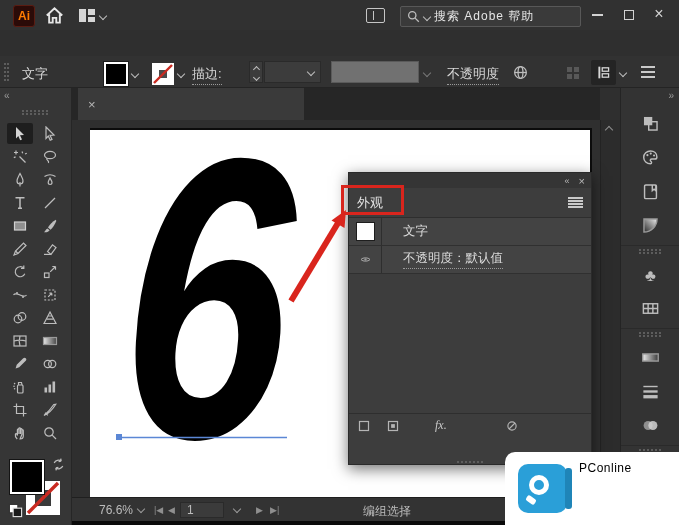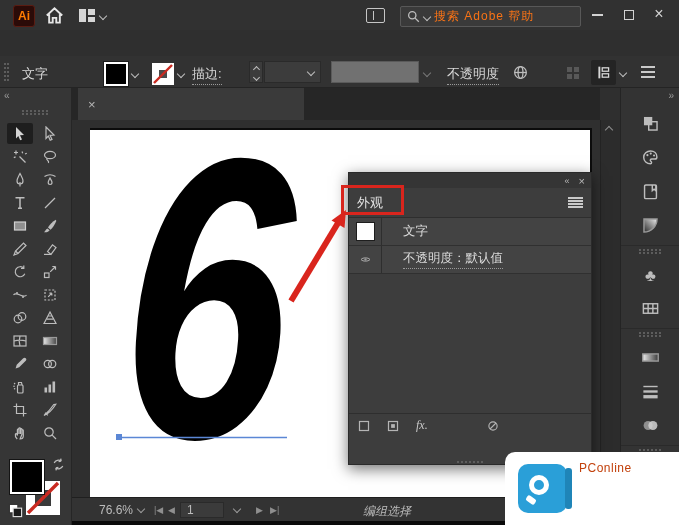--- a/index.html
+++ b/index.html
@@ -14,21 +14,21 @@
     color:#ff7c00;font-size:12px;font-weight:bold;display:flex;align-items:center;justify-content:center;}
   #home-icon{left:45px;top:6px;width:19px;height:19px;}
   #arrange-icon{left:79px;top:9px;width:16px;height:13px;}
   .chev{display:inline-block;width:6px;height:6px;border-right:1.6px solid #bdbdbd;border-bottom:1.6px solid #bdbdbd;transform:rotate(45deg);}
   .chev.dim{border-color:#787878;}
   #arrange-chev{left:100px;top:13px;}
   #doclayout-icon{left:366px;top:8px;width:19px;height:15px;border:1.4px solid #c6c6c6;border-radius:2px;display:flex;}
   #doclayout-icon:before{content:"";width:4px;border-right:1.4px solid #c6c6c6;margin:2px 0 2px 2px;}
   #searchbox{left:400px;top:6px;width:181px;height:21px;background:#3a3a3a;border:1px solid #585858;border-radius:2px;
     display:flex;align-items:center;padding:0 6px;gap:4px;}
-  #search-placeholder{color:#f97316;font-size:12px;letter-spacing:1px;white-space:nowrap;}
+  #search-placeholder{color:#e5e5e5;font-size:12px;letter-spacing:1px;white-space:nowrap;}
   .winbtn{color:#d2d2d2;font-size:13px;width:22px;height:20px;display:flex;align-items:center;justify-content:center;}
   #min-btn{left:586px;top:5px;} #max-btn{left:618px;top:5px;} #close-btn{left:648px;top:4px;font-size:16px;}
   #max-btn span{width:10px;height:10px;border:1.5px solid #d2d2d2;display:block;}
   #min-btn span{width:11px;height:2px;background:#d2d2d2;display:block;}
 
   
   #menubar{left:0;top:30px;width:679px;height:26px;background:#313131;border-bottom:1px solid #222;
     display:flex;align-items:center;padding-left:10px;}
   .menu-item{color:#d6d6d6;font-size:13px;padding:0 9px;white-space:nowrap;}
 
@@ -107,48 +107,48 @@
   #panel-menu-icon i{height:1.5px;background:#c9c9c9;display:block;}
   .prow{height:28px;display:flex;align-items:center;border-bottom:1px solid #303030;background:#434343;position:relative;}
   .prow .gutter{width:33px;height:100%;border-right:1px solid #2e2e2e;display:flex;align-items:center;justify-content:center;flex:none;}
   .prow .plabel{color:#dcdcdc;font-size:12.5px;margin-left:21px;white-space:nowrap;}
   .prow .plabel.dotted{border-bottom:1px dotted #9a9a9a;padding-bottom:1px;}
   #row-swatch{width:19px;height:19px;background:#fff;border:1px solid #1e1e1e;}
   .eye svg{width:15px;height:11px;}
   #panel-body-empty{height:139px;background:#3d3d3d;}
   #panel-footer{height:24px;border-top:1px solid #2e2e2e;background:#3d3d3d;display:flex;align-items:center;gap:17px;padding:0 9px;}
   .pf-icon{width:12px;height:12px;}
-  #pf-fx{color:#c9c9c9;font-size:12px;font-style:italic;font-family:"Liberation Serif",serif;}
+  #pf-fx{color:#c9c9c9;font-size:12px;font-style:italic;font-family:"Liberation Serif",serif;margin-left:19px;}
   #pf-clear{margin-left:42px;}
   #panel-grip{position:absolute;left:50%;bottom:1px;transform:translateX(-50%);width:26px;border-top:2px dotted #5d5d5d;}
 
   
   #red-box{left:341px;top:185px;width:63px;height:30px;border:3px solid #d9251d;z-index:7;}
   #arrow-layer{left:0;top:0;width:679px;height:525px;z-index:6;pointer-events:none;}
 
   
   #statusbar{left:72px;top:497px;width:607px;height:24px;background:#333;border-top:1px solid #1f1f1f;}
   .sb-text{color:#bcbcbc;font-size:12px;}
   #sb-zoom{left:27px;top:5px;text-align:center;}
   #sb-zoom-chev{left:66px;top:8px;border-color:#9a9a9a;}
   .navglyph{color:#8f8f8f;font-size:9px;}
   #sb-first{left:82px;top:7px;} #sb-prev{left:96px;top:7px;}
   #sb-pagebox{left:108px;top:4px;width:44px;height:16px;background:#3b3b3b;border:1px solid #2a2a2a;display:flex;align-items:center;padding-left:6px;}
   #sb-page-chev{left:162px;top:8px;border-color:#9a9a9a;}
   #sb-next{left:184px;top:7px;} #sb-last{left:198px;top:7px;}
-  #sb-mode{left:291px;top:5px;font-style:italic;}
+  #sb-mode{left:291px;top:5px;}
   #bottom-strip{left:72px;top:521px;width:607px;height:4px;background:#0a0a0a;}
 
   
   #watermark{left:505px;top:452px;width:174px;height:73px;background:#fff;border-top-left-radius:10px;z-index:10;}
   #wm-app{left:13px;top:12px;width:49px;height:49px;background:#2a9fd8;border-radius:10px;}
   #wm-app:after{content:"";position:absolute;right:-5px;top:4px;width:7px;height:41px;background:#1f85b8;border-radius:3px;}
   #wm-mag{position:absolute;left:11px;top:11px;width:20px;height:20px;border:5px solid #fff;border-radius:50%;}
   #wm-handle{position:absolute;left:8px;top:33px;width:10px;height:6px;background:#fff;border-radius:2px;transform:rotate(35deg);}
-  #wm-brand{left:74px;top:9px;color:#c2410c;font-size:12px;letter-spacing:.5px;}
+  #wm-brand{left:74px;top:9px;color:#000000;font-size:12px;letter-spacing:.5px;}
   #wm-title{left:70px;top:23px;color:#b3b8ba;font-size:31px;font-weight:bold;letter-spacing:1px;}
 </style>
 </head>
 <body>
 
 <div id="root">
 
   <div id="titlebar" class="abs">
     <div id="ai-logo" class="abs">Ai</div>
     <div id="home-icon" class="abs">

